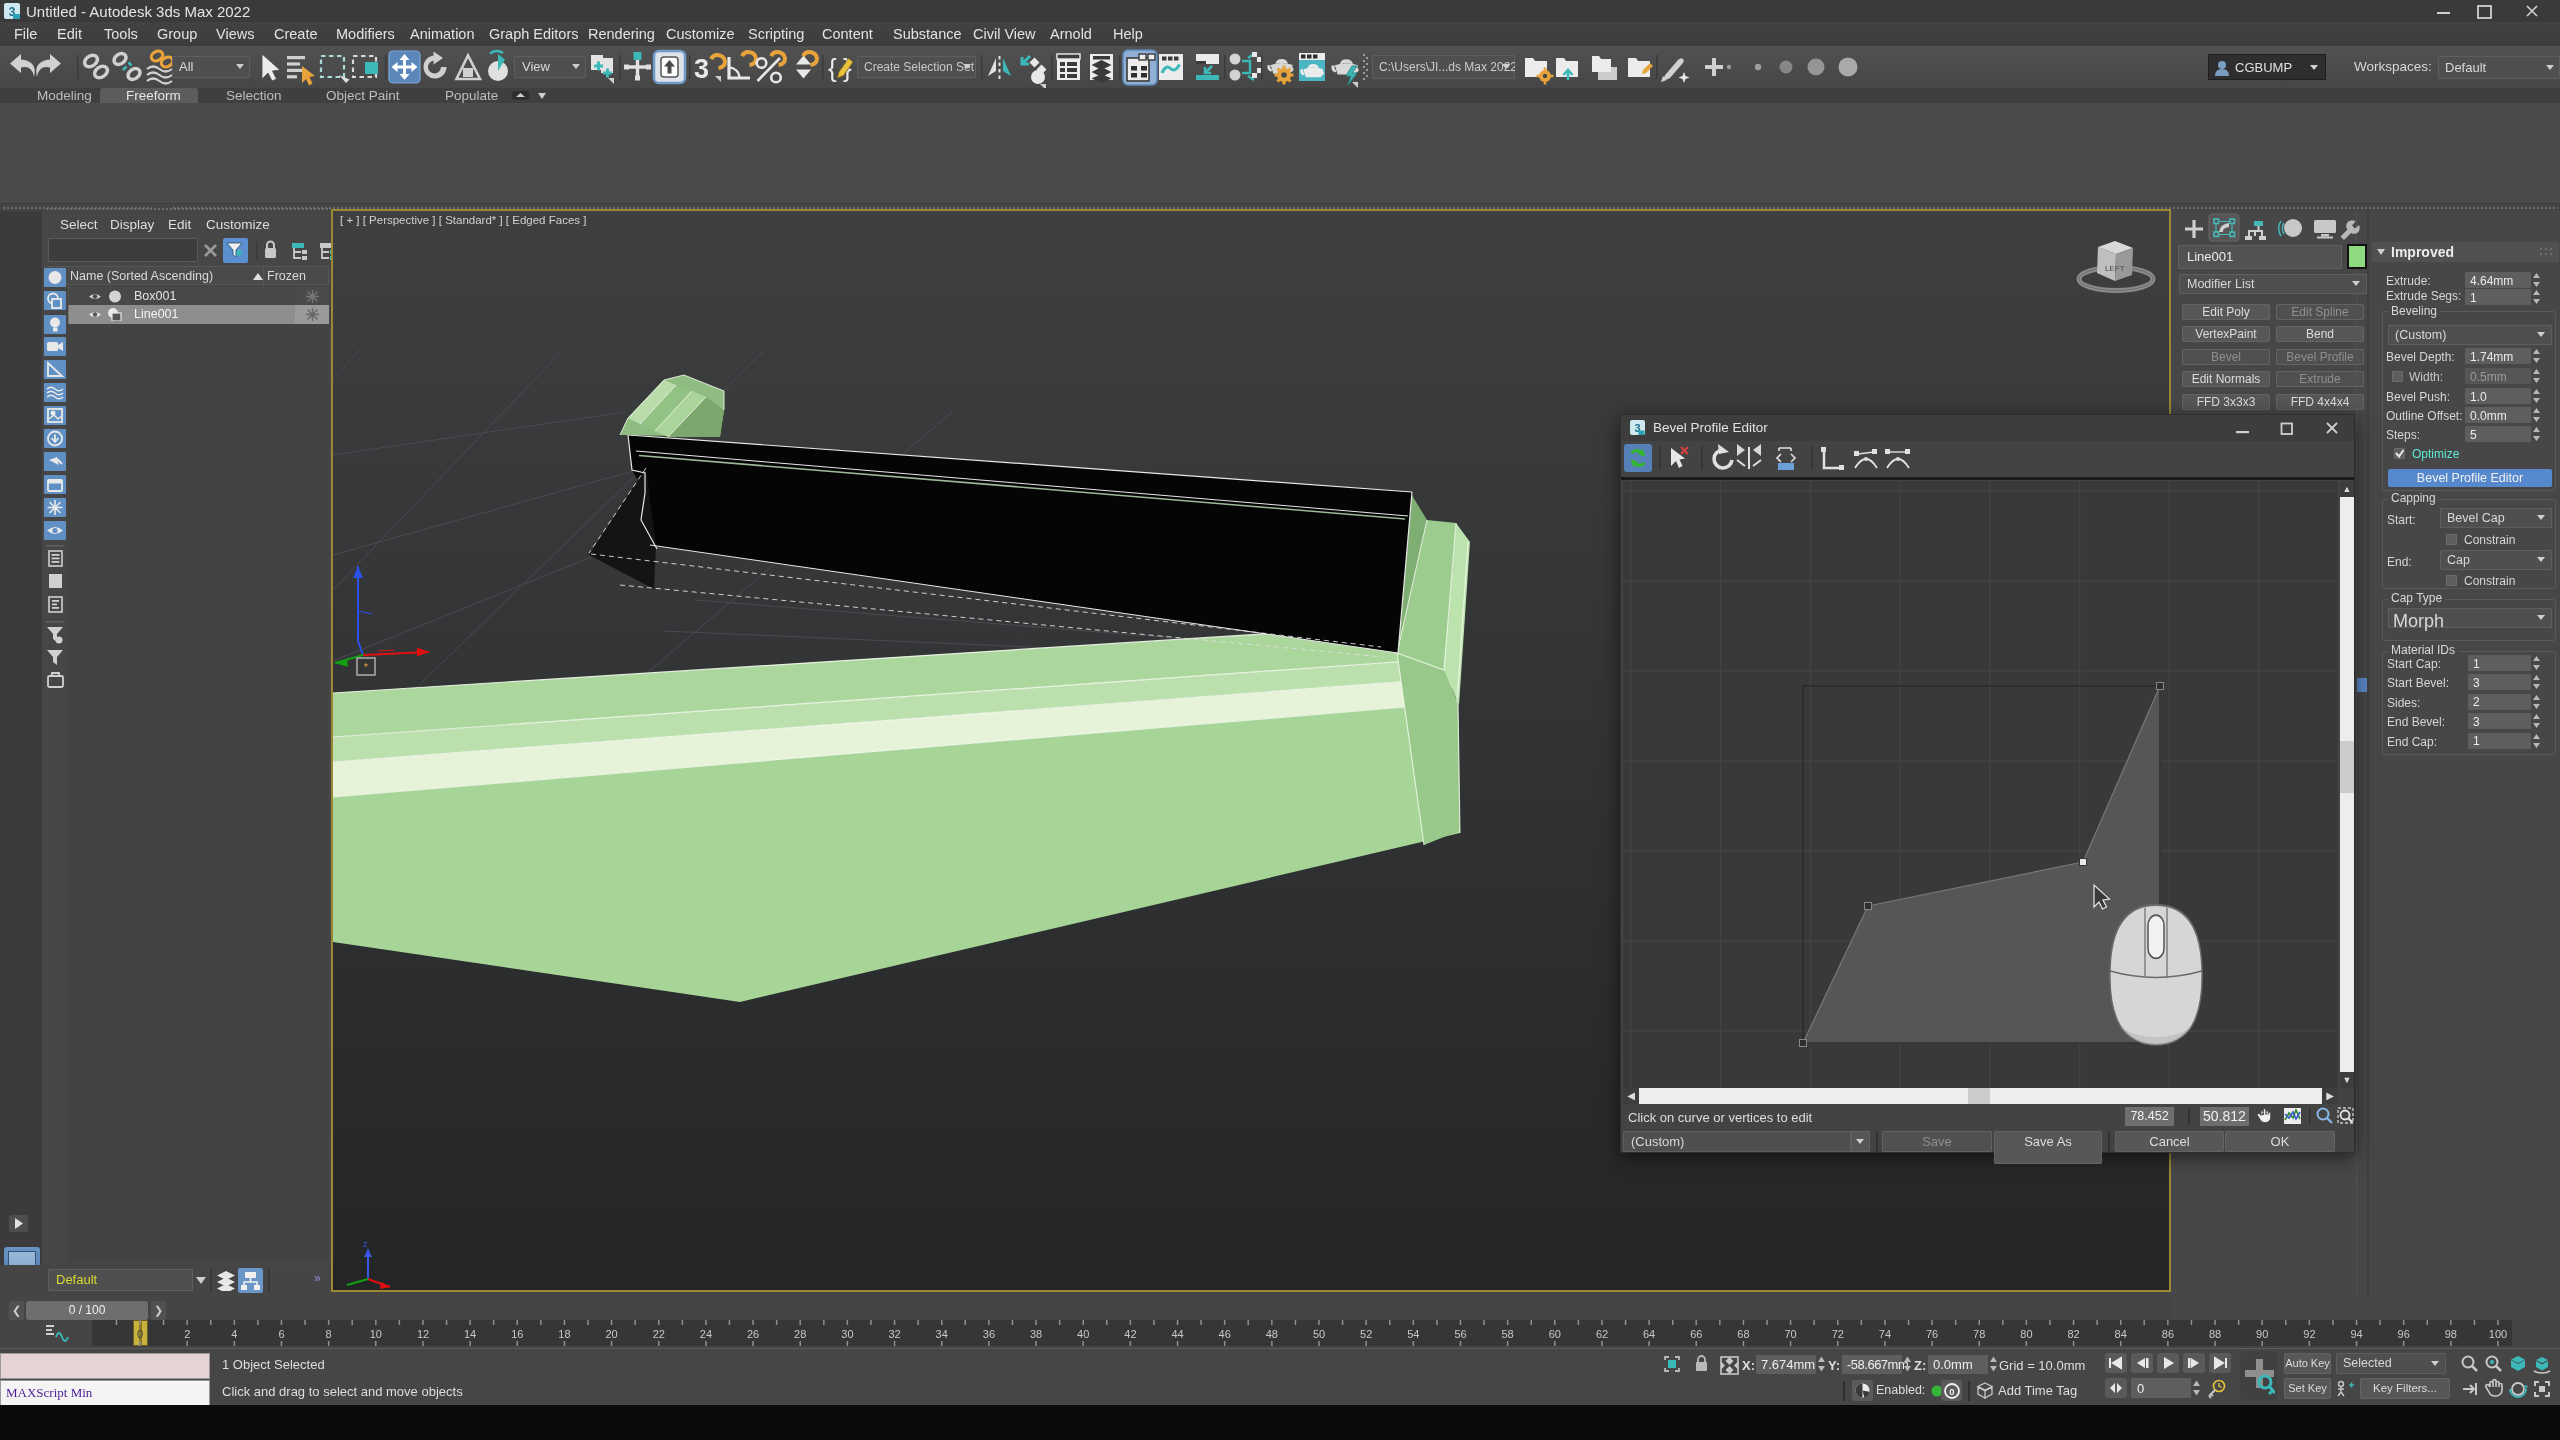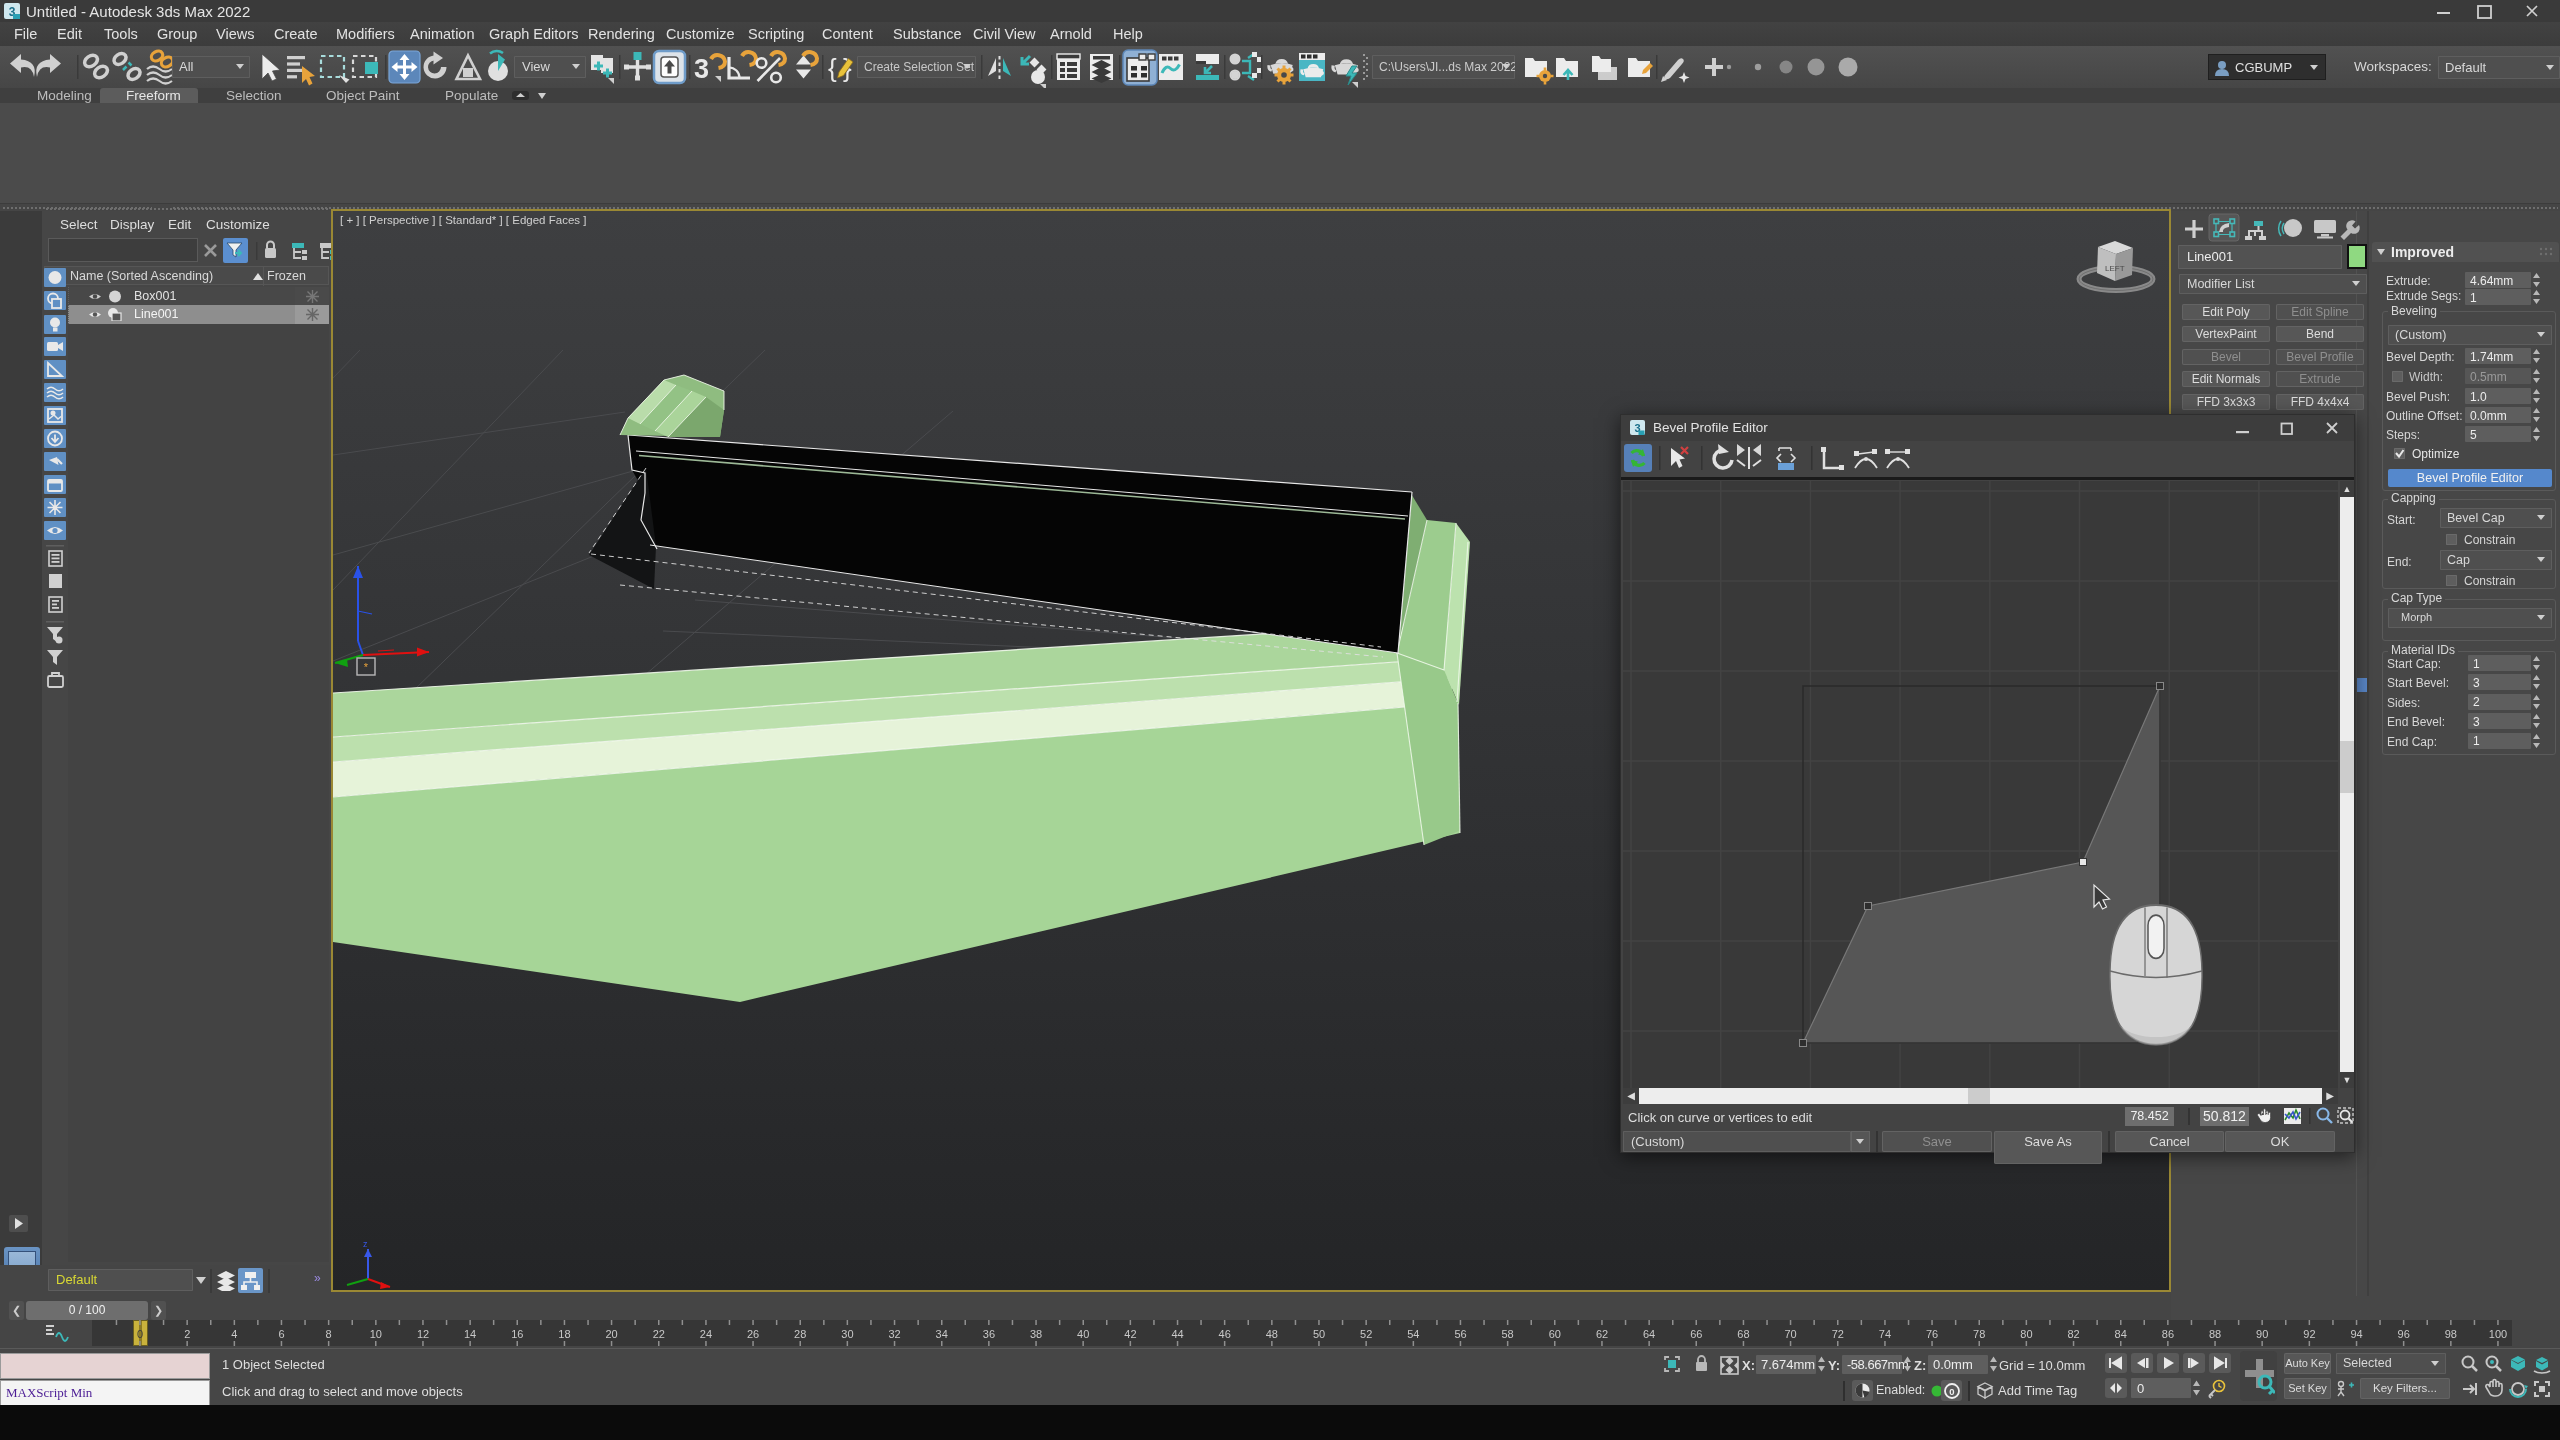--- a/index.html
+++ b/index.html
@@ -738,21 +738,21 @@
 <div class="field" style="left:294px;top:215px;width:66px;height:16px;background:#5e5e5e">
         <span style="position:absolute;left:5px;top:1.5px;font-size:12px;color:#ececec">5</span>
       </div>
 <svg class="abs" style="left:361px;top:215px" width="9" height="16">
         <path d="M 1 6 h 7 l -3.5 -5 Z M 1 10 h 7 l -3.5 5 Z" fill="#b8b8b8"></path>
       </svg>
 <div class="cb" style="left:223px;top:237px"></div>
 <svg class="abs" style="left:223px;top:237px" width="11" height="11">
         <path d="M 2 5 l 3 3.5 l 4.5 -6.5" stroke="#e8e8e8" stroke-width="2" fill="none"></path>
       </svg>
-<span class="lbl" style="left:241px;top:236px;color:#e5e5e5">Optimize</span>
+<span class="lbl" style="left:241px;top:236px;color:#5eead4">Optimize</span>
 <div class="abs" style="left:217px;top:258px;width:164px;height:18px;background:#5588cc;border-radius:2px;text-align:center;font-size:12.5px;color:#f0f0f0;line-height:18px">Bevel Profile Editor</div>
 <div class="grp" style="left:211px;top:288px;width:174px;height:90px"></div>
 <span class="grplbl" style="left:217px;top:280px">Capping</span>
 <span class="lbl" style="left:216px;top:302px;color:#d6d6d6">Start:</span>
 <div class="combo" style="left:269px;top:297px;width:112px;height:20px">
         <span style="position:absolute;left:7px;top:3px;font-size:12.5px">Bevel Cap</span>
         <svg class="abs" style="right:6px;top:7px" width="9" height="6">
           <path d="M0 0 L8 0 L4 5 Z" fill="#cfcfcf"></path>
         </svg>
       </div>
@@ -763,21 +763,21 @@
         <span style="position:absolute;left:7px;top:3px;font-size:12.5px">Cap</span>
         <svg class="abs" style="right:6px;top:7px" width="9" height="6">
           <path d="M0 0 L8 0 L4 5 Z" fill="#cfcfcf"></path>
         </svg>
       </div>
 <div class="cb" style="left:275px;top:364px"></div>
 <span class="lbl" style="left:293px;top:363px;color:#d6d6d6">Constrain</span>
 <div class="grp" style="left:211px;top:388px;width:174px;height:42px"></div>
 <span class="grplbl" style="left:217px;top:380px">Cap Type</span>
 <div class="combo" style="left:217px;top:397px;width:164px;height:20px">
-        <span style="position:absolute;left:13px;top:3px;font-size:11px">Morph</span>
+        <span style="position:absolute;left:5px;top:3px;font-size:18px">Morph</span>
         <svg class="abs" style="right:6px;top:7px" width="9" height="6">
           <path d="M0 0 L8 0 L4 5 Z" fill="#cfcfcf"></path>
         </svg>
       </div>
 <div class="grp" style="left:211px;top:440px;width:174px;height:104px"></div>
 <span class="grplbl" style="left:217px;top:432px">Material IDs</span>
 <span class="lbl" style="left:216px;top:446px;color:#d6d6d6">Start Cap:</span>
 <div class="field" style="left:297px;top:444px;width:63px;height:16px;background:#5e5e5e">
         <span style="position:absolute;left:5px;top:1.5px;font-size:12px;color:#ececec">1</span>
       </div>

